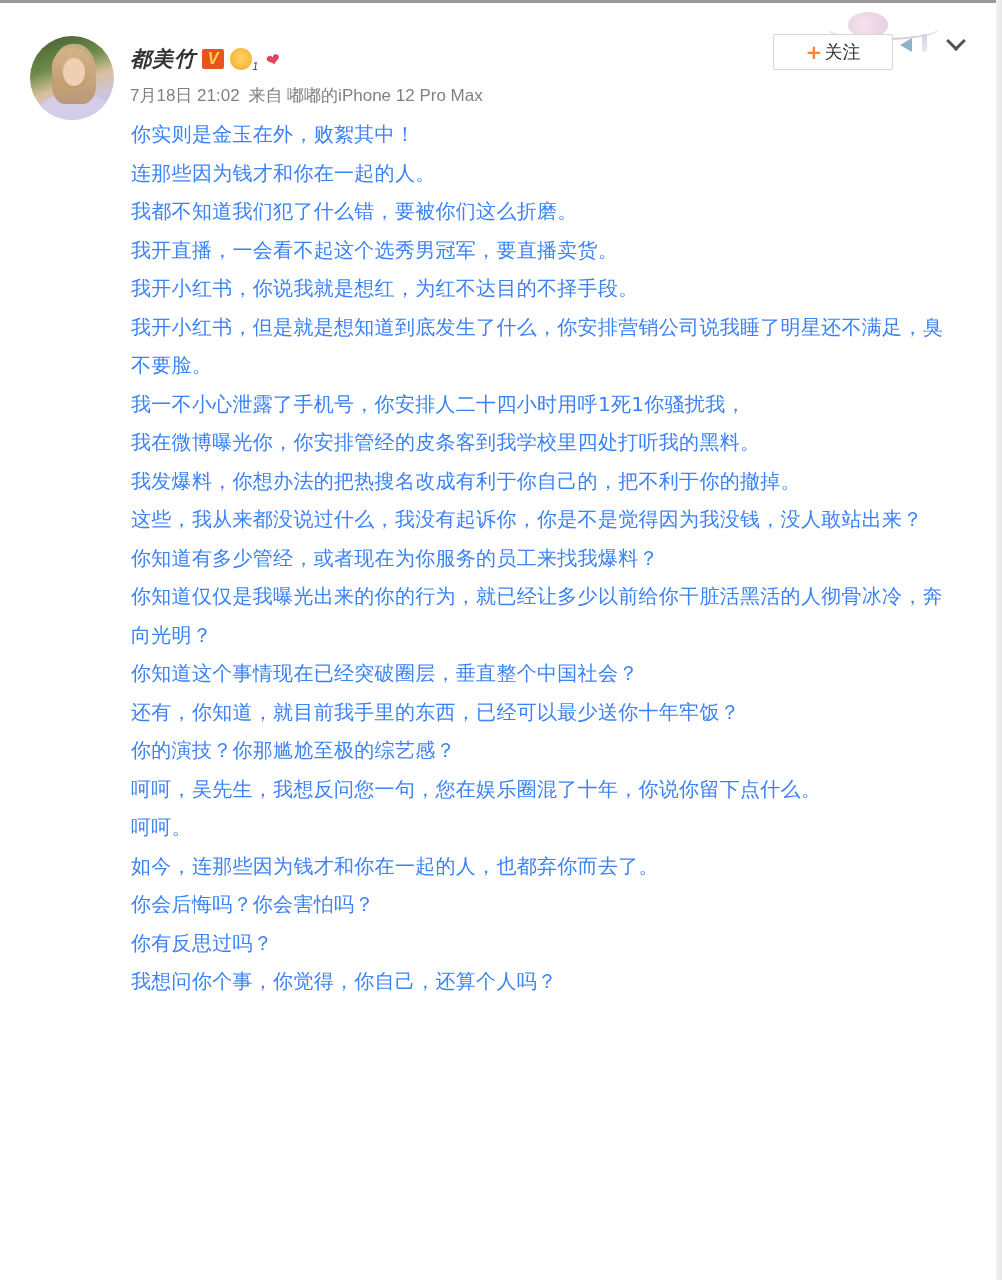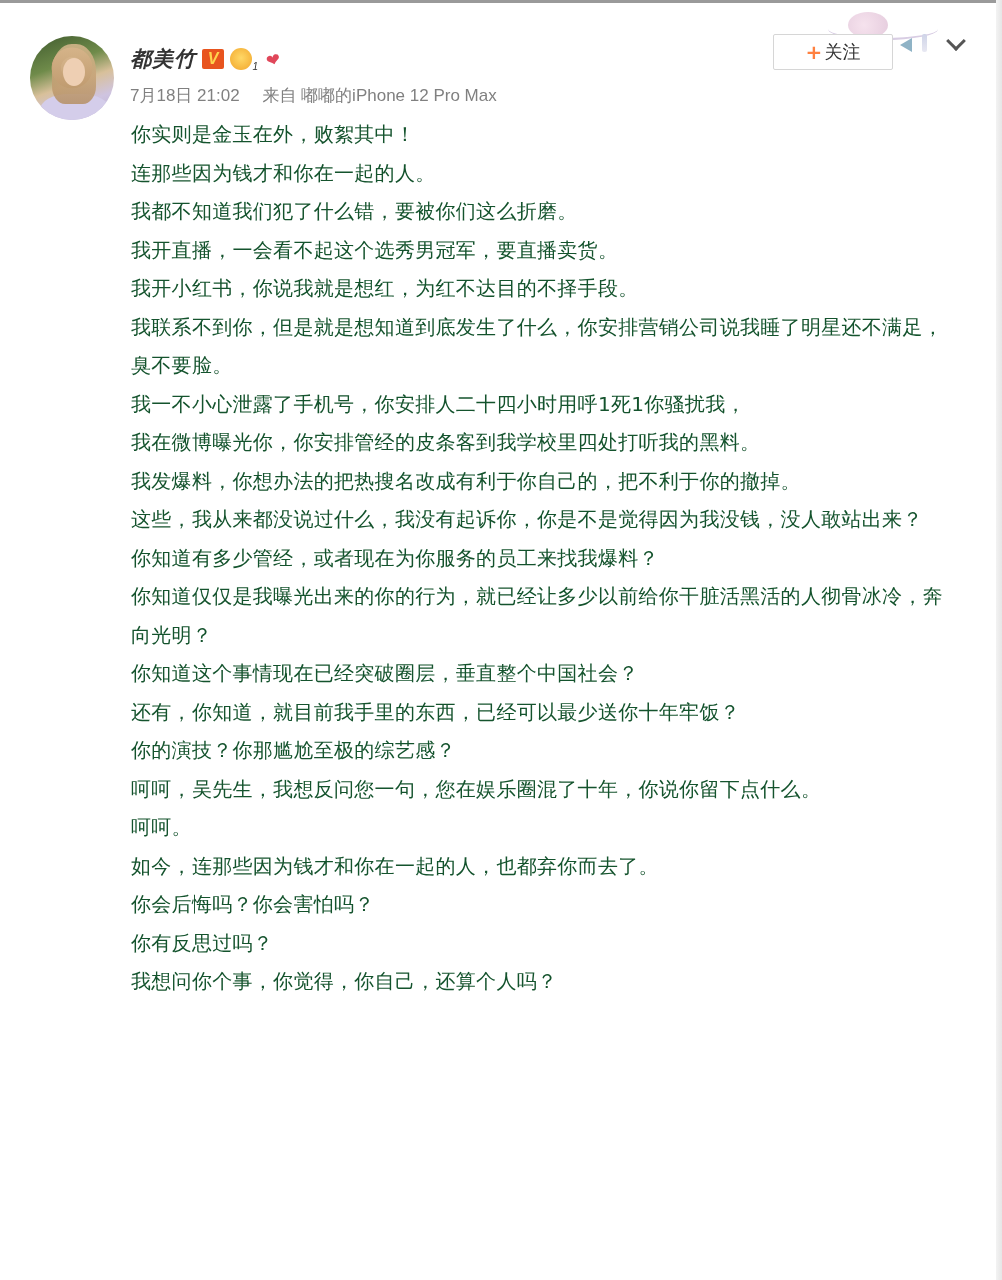--- a/index.html
+++ b/index.html
@@ -62,21 +62,21 @@
   }
   .gift-badge {
     width: 20px; height: 18px; margin-left: 8px;
     color: #e0475a; font-size: 17px; line-height: 18px; transform: rotate(-15deg);
   }
   .meta {
     position: absolute; left: 130px; top: 84px;
     font-size: 17px; color: #808080;
     font-family: "Liberation Sans", "DejaVu Sans", sans-serif;
   }
-  .meta .src { margin-left: 18px; }
+  .meta .src { margin-left: 4px; }
   .decor {
     position: absolute; left: 828px; top: 8px; width: 120px; height: 40px;
   }
   .decor .bunting {
     position: absolute; left: 0; top: 10px; width: 110px; height: 20px;
     border-bottom: 2px solid #c8b8d8; border-radius: 0 0 50% 50%;
     opacity: .7;
   }
   .decor .bunny {
     position: absolute; left: 20px; top: 4px; width: 40px; height: 26px;
@@ -105,21 +105,21 @@
   }
   .chevron-btn::before {
     content: ""; position: absolute; left: 9px; top: 4px; width: 11px; height: 11px;
     border-right: 3px solid #555; border-bottom: 3px solid #555;
     transform: rotate(45deg);
   }
   .post-body {
     position: absolute; left: 131px; top: 115px; width: 825px;
   }
   .post-body p {
-    margin: 0; font-size: 20px; line-height: 38.5px; color: #14532d;
+    margin: 0; font-size: 20px; line-height: 38.5px; color: #3b82f6;
     letter-spacing: 0.3px;
   }
   .cutoff {
     position: absolute; left: 131px; top: 1268px; width: 825px; height: 12px;
     overflow: hidden;
   }
   .cutoff span {
     display: block; font-size: 20px; line-height: 24px; color: #333;
     white-space: nowrap; overflow: hidden;
   }
@@ -162,21 +162,21 @@
 <div class="flag-icon"></div>
 <div class="pin-icon"></div>
 <div class="chevron-btn"></div>
 
 <div class="post-body">
   <p>你实则是金玉在外，败絮其中！</p>
   <p>连那些因为钱才和你在一起的人。</p>
   <p>我都不知道我们犯了什么错，要被你们这么折磨。</p>
   <p>我开直播，一会看不起这个选秀男冠军，要直播卖货。</p>
   <p>我开小红书，你说我就是想红，为红不达目的不择手段。</p>
-  <p>我联系不到你，但是就是想知道到底发生了什么，你安排营销公司说我睡了明星还不满足，臭不要脸。</p>
+  <p>我开小红书，但是就是想知道到底发生了什么，你安排营销公司说我睡了明星还不满足，臭不要脸。</p>
   <p>我一不小心泄露了手机号，你安排人二十四小时用呼1死1你骚扰我，</p>
   <p>我在微博曝光你，你安排管经的皮条客到我学校里四处打听我的黑料。</p>
   <p>我发爆料，你想办法的把热搜名改成有利于你自己的，把不利于你的撤掉。</p>
   <p>这些，我从来都没说过什么，我没有起诉你，你是不是觉得因为我没钱，没人敢站出来？</p>
   <p>你知道有多少管经，或者现在为你服务的员工来找我爆料？</p>
   <p>你知道仅仅是我曝光出来的你的行为，就已经让多少以前给你干脏活黑活的人彻骨冰冷，奔向光明？</p>
   <p>你知道这个事情现在已经突破圈层，垂直整个中国社会？</p>
   <p>还有，你知道，就目前我手里的东西，已经可以最少送你十年牢饭？</p>
   <p>你的演技？你那尴尬至极的综艺感？</p>
   <p>呵呵，吴先生，我想反问您一句，您在娱乐圈混了十年，你说你留下点什么。</p>

